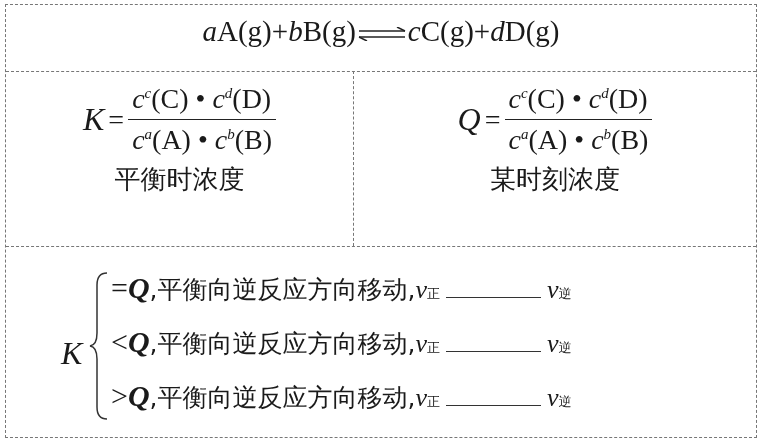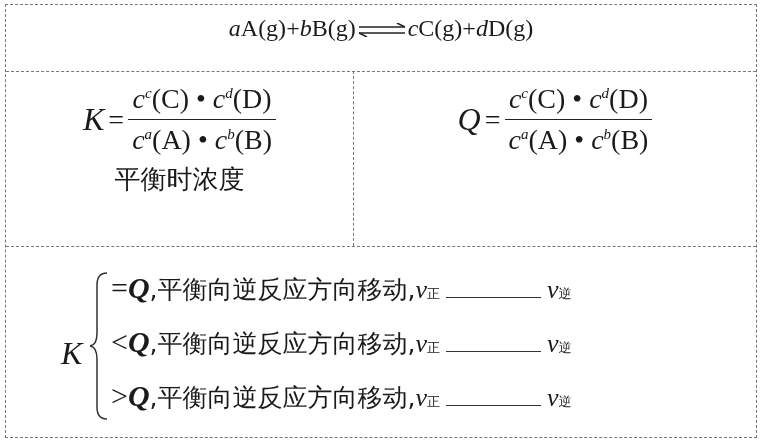--- a/index.html
+++ b/index.html
@@ -3,27 +3,27 @@
 <meta charset="utf-8">
 <style>
   html, body { margin: 0; padding: 0; background: #fff; }
   body { width: 763px; height: 443px; position: relative; overflow: hidden;
          font-family: "DejaVu Serif", "Liberation Serif", serif; color: #1a1a1a; }
   .table { position: absolute; left: 5px; top: 4px; width: 752px; height: 434px;
            border: 1px dashed #777; box-sizing: border-box; }
   .hline { position: absolute; left: 0; right: 0; border-top: 1px dashed #777; }
   .vline { position: absolute; border-left: 1px dashed #777; }
   .eq { position: absolute; left: 0; right: 0; top: 10px; text-align: center;
-        font-family: "Liberation Serif", serif; font-size: 24px; }
+        font-family: "Liberation Serif", serif; font-size: 29px; }
   .it { font-style: italic; }
   .arrow { display: inline-block; vertical-align: middle; width: 50px; height: 14px; position: relative; margin: 0 1px; }
   .arrow svg { position: absolute; left: 0; top: 0; }
   .cell { position: absolute; text-align: center; }
   .formula { font-family: "Liberation Serif", serif; font-size: 28px; display: inline-flex; align-items: center; }
-  .frac { display: inline-flex; flex-direction: column; align-items: center; margin-left: 4px; }
+  .frac { display: inline-flex; flex-direction: column; align-items: flex-start; margin-left: 4px; }
   .frac .num, .frac .den { padding: 0 4px; white-space: nowrap; }
   .frac .bar { width: 100%; border-top: 1.5px solid #222; margin: 4px 0; }
   sup { font-size: 15px; font-style: italic; }
   .caption { font-family: "DejaVu Sans", sans-serif; font-size: 26px; margin-top: 6px; }
   .brace-block { position: absolute; left: 55px; top: 258px; }
   .K { position: absolute; left: 0; top: 72px; font-family: "Liberation Serif", serif; font-style: italic; font-size: 32px; }
   .brace { position: absolute; left: 28px; top: 8px; }
   .line { position: absolute; left: 50px; font-family: "DejaVu Sans", sans-serif; font-size: 25px; white-space: nowrap; display: flex; align-items: baseline; }
   .line .op { font-family: "Liberation Serif", serif; font-size: 30px; }
   .line .q { font-family: "Liberation Serif", serif; font-style: italic; font-size: 30px; font-weight: bold; }
@@ -64,20 +64,21 @@
   <div class="cell" style="left:348px; top:78px; width:402px;">
     <div class="formula">
       <span class="it" style="font-size:32px">Q</span>
       <span style="margin-left:4px">=</span>
       <span class="frac">
         <span class="num"><span class="it">c</span><sup>c</sup><span>(C)</span> <span>•</span> <span class="it">c</span><sup>d</sup><span>(D)</span></span>
         <span class="bar"></span>
         <span class="den"><span class="it">c</span><sup>a</sup><span>(A)</span> <span>•</span> <span class="it">c</span><sup>b</sup><span>(B)</span></span>
       </span>
     </div>
+    <div class="caption">某时刻浓度</div>
   </div>
 
   <div class="brace-block">
     <span class="K">K</span>
     <svg class="brace" width="20" height="150" viewBox="0 0 20 150">
       <path d="M18 2 Q8 2 8 14 L8 62 Q8 74 1 75 Q8 76 8 88 L8 136 Q8 148 18 148" fill="none" stroke="#333" stroke-width="1.5"></path>
     </svg>
     <div class="line" style="top:8px">
       <span class="op">=</span>
         <span class="q">Q</span>

